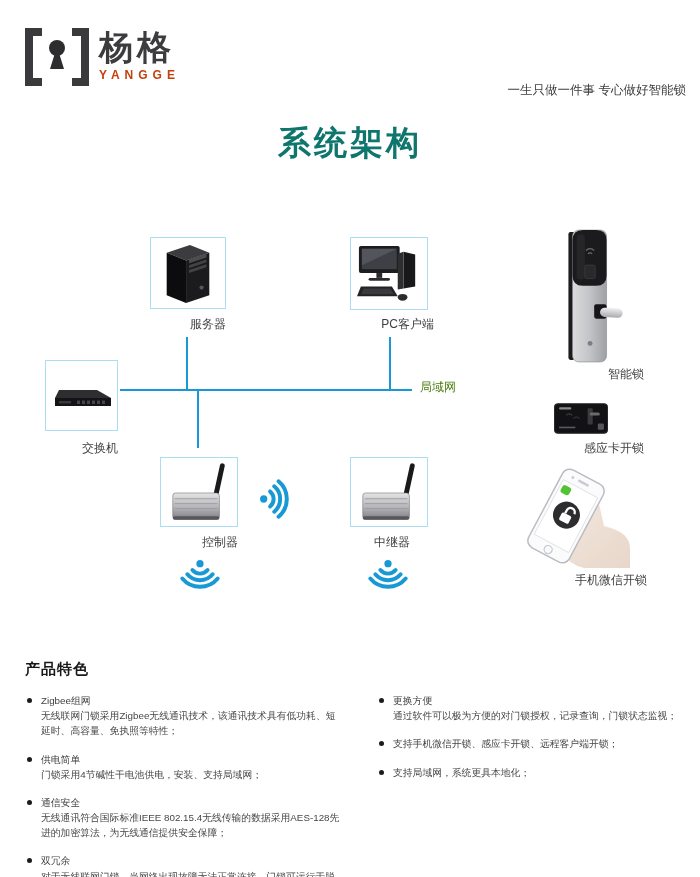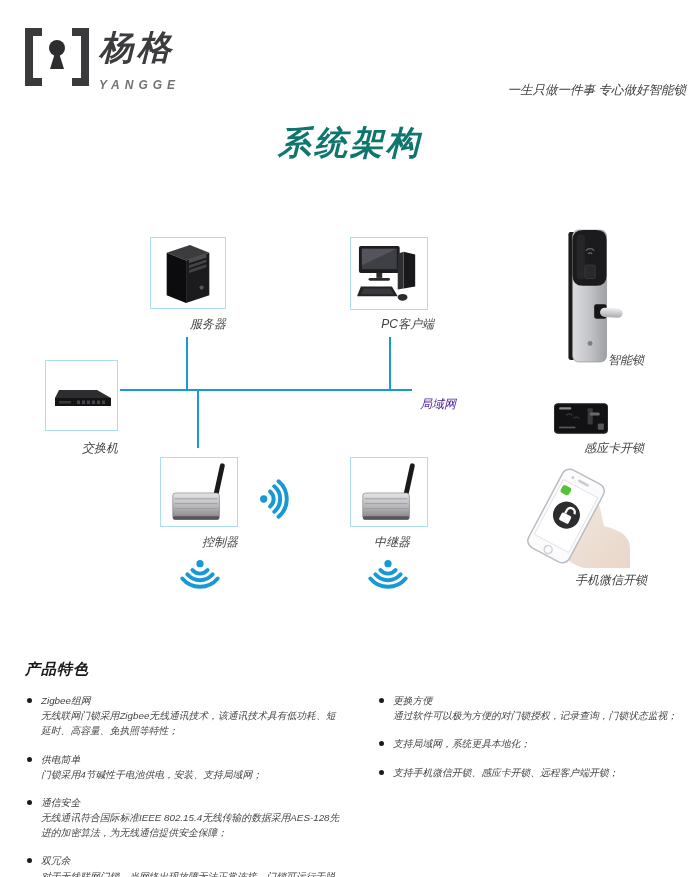--- a/index.html
+++ b/index.html
@@ -1,61 +1,61 @@
 <!DOCTYPE html>
 <html style="--accent: #1899d6; --boxborder: #abddf3;"><head>
 <meta charset="utf-8">
 <style>
   :root { --accent: #1899d6; --boxborder: #abddf3; }
   * { margin:0; padding:0; box-sizing:border-box; }
   html,body { background:#fff; }
   body { font-family:"Liberation Sans", sans-serif; color:#3f3f41; }
-  .page { position:relative; width:700px; height:877px; background:#fff; overflow:hidden;font-style:italic; }
+  .page { position:relative; width:700px; height:877px; background:#fff; overflow:hidden; }
 
   
   .logo { position:absolute; left:25px; top:28px; display:flex; align-items:flex-start; }
   .keyhole-mark { position:relative; width:64px; height:58px; }
   .brk { position:absolute; top:0; width:17px; height:58px; }
   .brk.l { left:0; border-left:8px solid #3a3a3c; border-top:8px solid #3a3a3c; border-bottom:8px solid #3a3a3c; }
   .brk.r { right:0; border-right:8px solid #3a3a3c; border-top:8px solid #3a3a3c; border-bottom:8px solid #3a3a3c; }
   .kh-circle { position:absolute; left:24px; top:12px; width:16px; height:16px; border-radius:50%; background:#2d2d2f; }
   .kh-wedge { position:absolute; left:25px; top:24px; width:14px; height:17px; background:#2d2d2f; clip-path:polygon(38% 0,62% 0,100% 100%,0 100%); }
   .brand-text { margin-left:10px; }
   .brand-cn { font-size:34px; font-weight:700; color:#3c3c3e; letter-spacing:4px; line-height:38px; }
-  .brand-en { font-size:12px; font-weight:700; color:#737373; letter-spacing:5px; margin-top:12px; }
+  .brand-en { font-size:12px; font-weight:700; color:#c2410c; letter-spacing:5px; margin-top:2px; }
   .slogan { position:absolute; right:14px; top:34px; font-size:12.5px; color:#3c3c3c;margin-top:48px; }
 
   
   .page-title { position:absolute; left:0; top:121px; width:100%; text-align:center;
                 font-size:33px; font-weight:700; color:#0f766e; letter-spacing:3px; }
 
   
   .devbox { position:absolute; border:1px solid var(--boxborder); background:#fff;
             display:flex; align-items:center; justify-content:center; }
   .box-server    { left:150px; top:237px; width:76px; height:72px; }
   .box-pc        { left:350px; top:237px; width:78px; height:73px; }
   .box-switch    { left:45px;  top:360px; width:73px; height:71px; }
   .box-controller{ left:160px; top:457px; width:78px; height:70px; }
   .box-repeater  { left:350px; top:457px; width:78px; height:70px; }
   .devlabel { position:absolute; font-size:12px; color:#3f3f41; text-align:right; }
   .lbl-server    { left:150px; top:316px; width:76px; }
   .lbl-pc        { left:344px; top:316px; width:90px; }
   .lbl-switch    { left:45px;  top:440px; width:73px; }
   .lbl-controller{ left:160px; top:534px; width:78px; }
   .lbl-repeater  { left:332px; top:534px; width:78px; }
-  .lbl-lock      { left:520px; top:352px; width:124px; }
+  .lbl-lock      { left:520px; top:366px; width:124px; }
   .lbl-card      { left:520px; top:440px; width:124px; }
   .lbl-phone     { left:523px; top:572px; width:124px; }
 
   .net-line { position:absolute; background:var(--accent); }
   .hline  { left:120px; top:389px; width:292px; height:2px; }
   .vline1 { left:186px; top:337px; width:2px; height:53px; }
   .vline2 { left:389px; top:337px; width:2px; height:53px; }
   .vline3 { left:197px; top:390px; width:2px; height:58px; }
-  .lan-label { position:absolute; left:420px; top:396px; font-size:12px; color:#4c1d95; }
+  .lan-label { position:absolute; left:420px; top:379px; font-size:12px; color:#4d7c0f; }
 
   .wifi { position:absolute; width:44px; height:44px; }
   .wifi-right { left:256px; top:477px; transform:rotate(90deg); }
   .wifi-down1 { left:178px; top:556px; transform:rotate(180deg); }
   .wifi-down2 { left:366px; top:556px; transform:rotate(180deg); }
 
   .lock-wrap  { position:absolute; left:550px; top:228px; width:76px; height:136px; }
   .card-wrap  { position:absolute; left:554px; top:403px; width:54px; height:31px; }
   .phone-wrap { position:absolute; left:510px; top:466px; width:120px; height:102px; }
 
@@ -308,30 +308,30 @@
               <div class="feat-title">更换方便</div>
               <div class="feat-body">通过软件可以极为方便的对门锁授权，记录查询，门锁状态监视；</div>
             </div>
           </div>
 
 
           <div class="feat-item">
             <span class="dot"></span>
             <div class="feat-text">
 
+              <div class="feat-body">支持手机微信开锁、感应卡开锁、远程客户端开锁；</div>
+            </div>
+          </div>
+
+          <div class="feat-item">
+            <span class="dot"></span>
+            <div class="feat-text">
+
               <div class="feat-body">支持局域网，系统更具本地化；</div>
             </div>
           </div>
 
-          <div class="feat-item">
-            <span class="dot"></span>
-            <div class="feat-text">
-
-              <div class="feat-body">支持手机微信开锁、感应卡开锁、远程客户端开锁；</div>
-            </div>
-          </div>
-
 
         </div>
     </div>
   </div>
 
 </div>
 
 </body></html>

